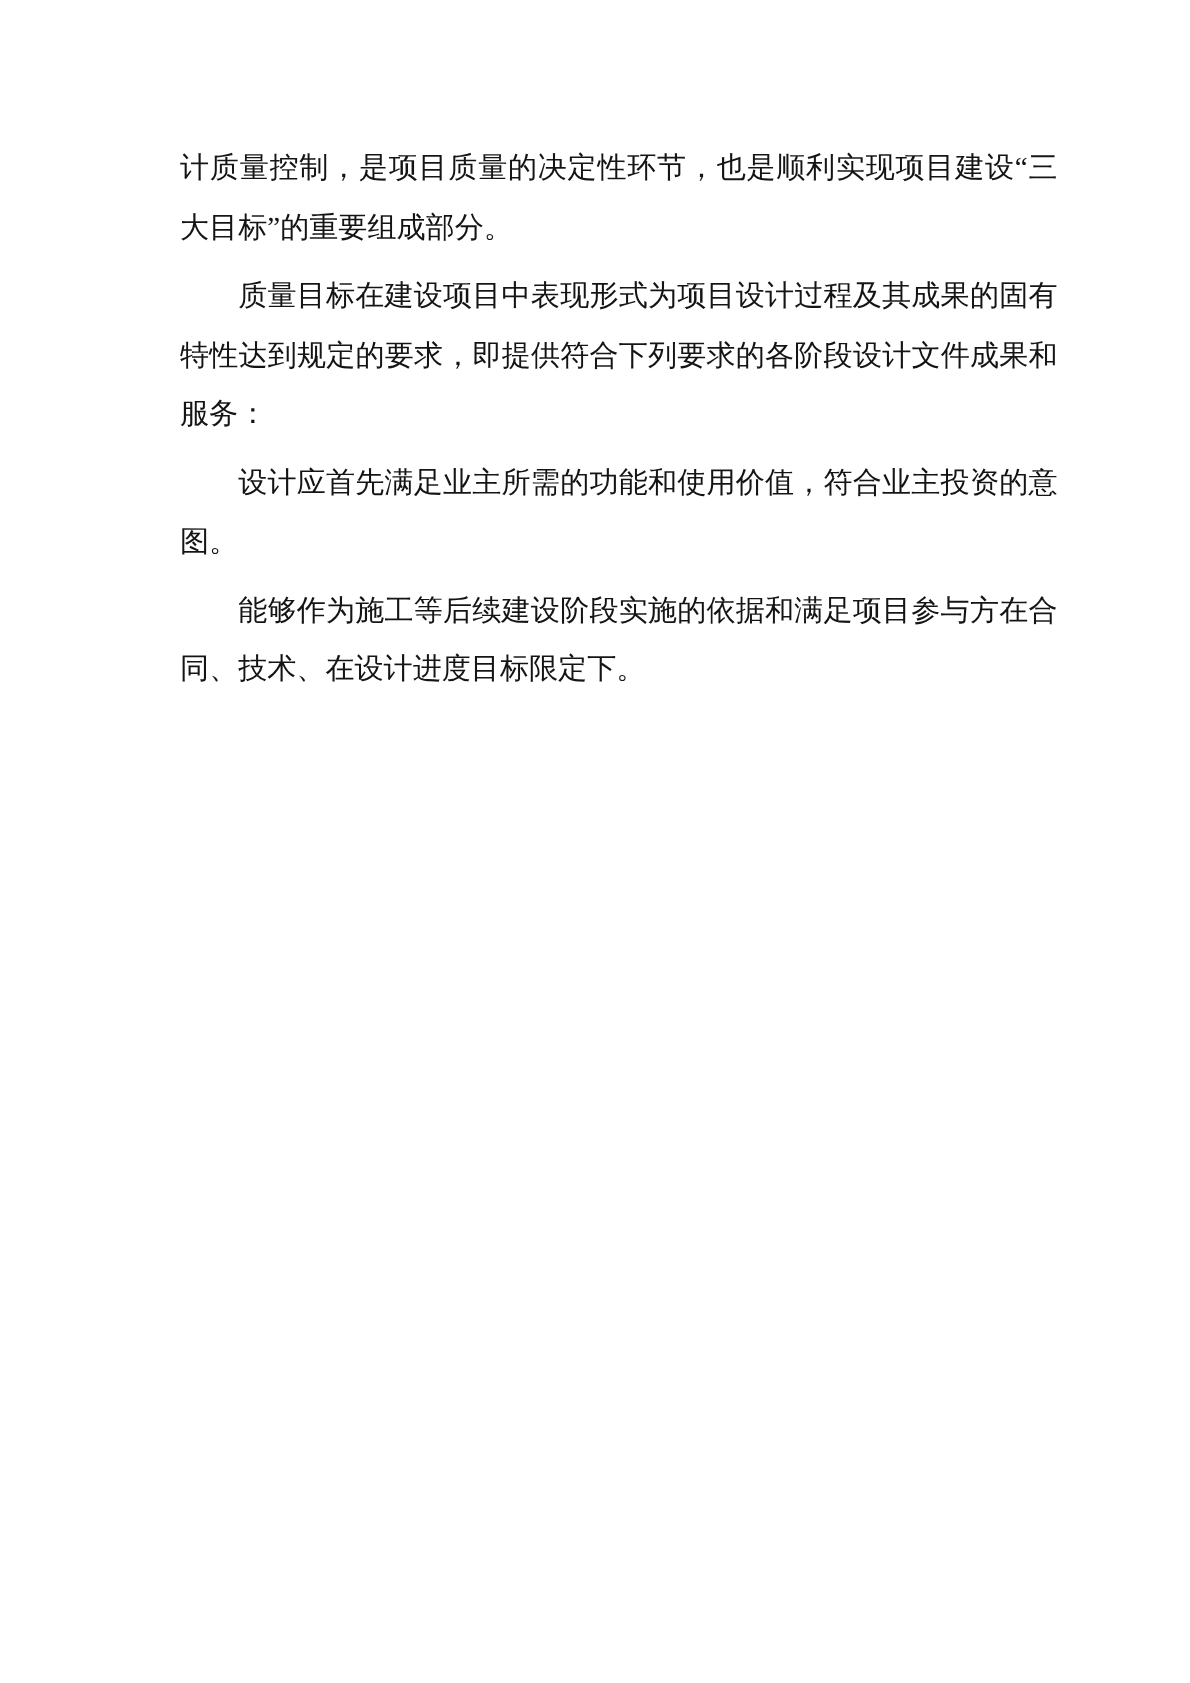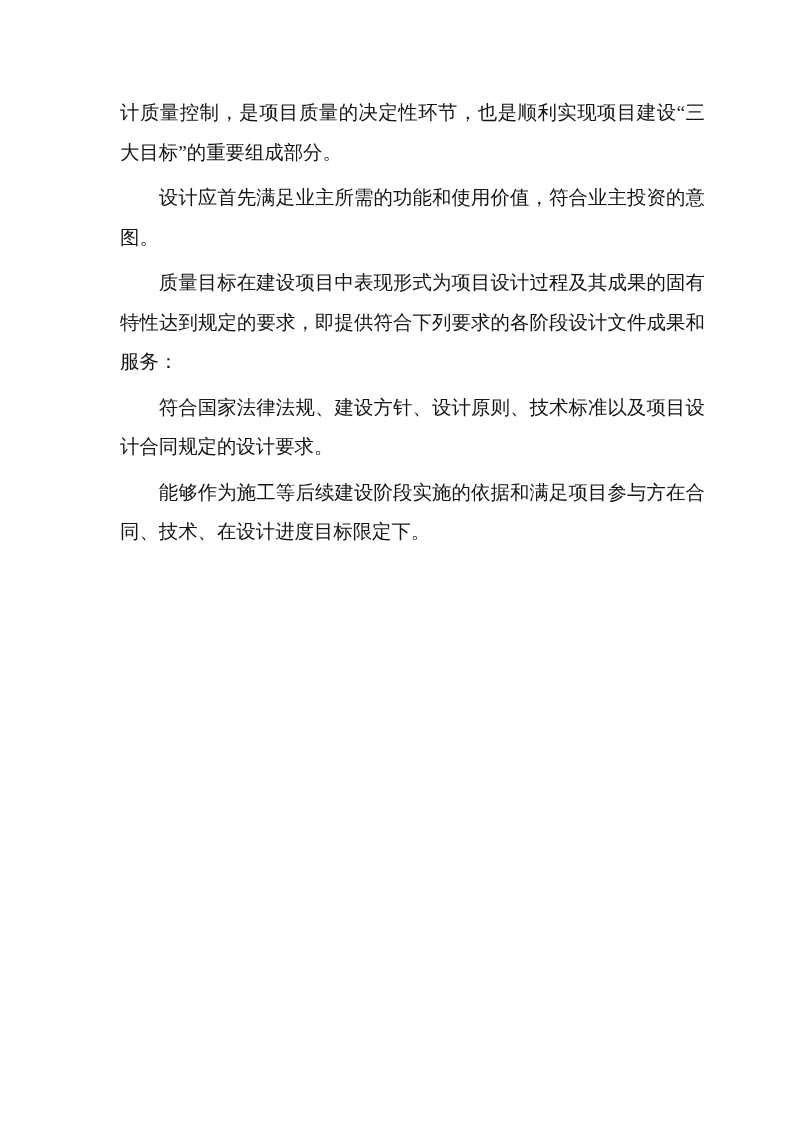--- a/index.html
+++ b/index.html
@@ -37,18 +37,17 @@
     text-indent: 2em;
   }
 </style>
 </head>
 <body>
 
 <div class="page">
   <div class="doc-body">
 
   <p class="para">计质量控制，是项目质量的决定性环节，也是顺利实现项目建设“三大目标”的重要组成部分。</p>
+      <p class="para indent">质量目标在建设项目中表现形式为项目设计过程及其成果的固有特性达到规定的要求，即提供符合下列要求的各阶段设计文件成果和服务：</p>
       <p class="para indent">设计应首先满足业主所需的功能和使用价值，符合业主投资的意图。</p>
-      <p class="para indent">质量目标在建设项目中表现形式为项目设计过程及其成果的固有特性达到规定的要求，即提供符合下列要求的各阶段设计文件成果和服务：</p>
-      <p class="para indent">符合国家法律法规、建设方针、设计原则、技术标准以及项目设计合同规定的设计要求。</p>
       <p class="para indent">能够作为施工等后续建设阶段实施的依据和满足项目参与方在合同、技术、在设计进度目标限定下。</p>
     </div>
 </div>
 
 </body></html>

